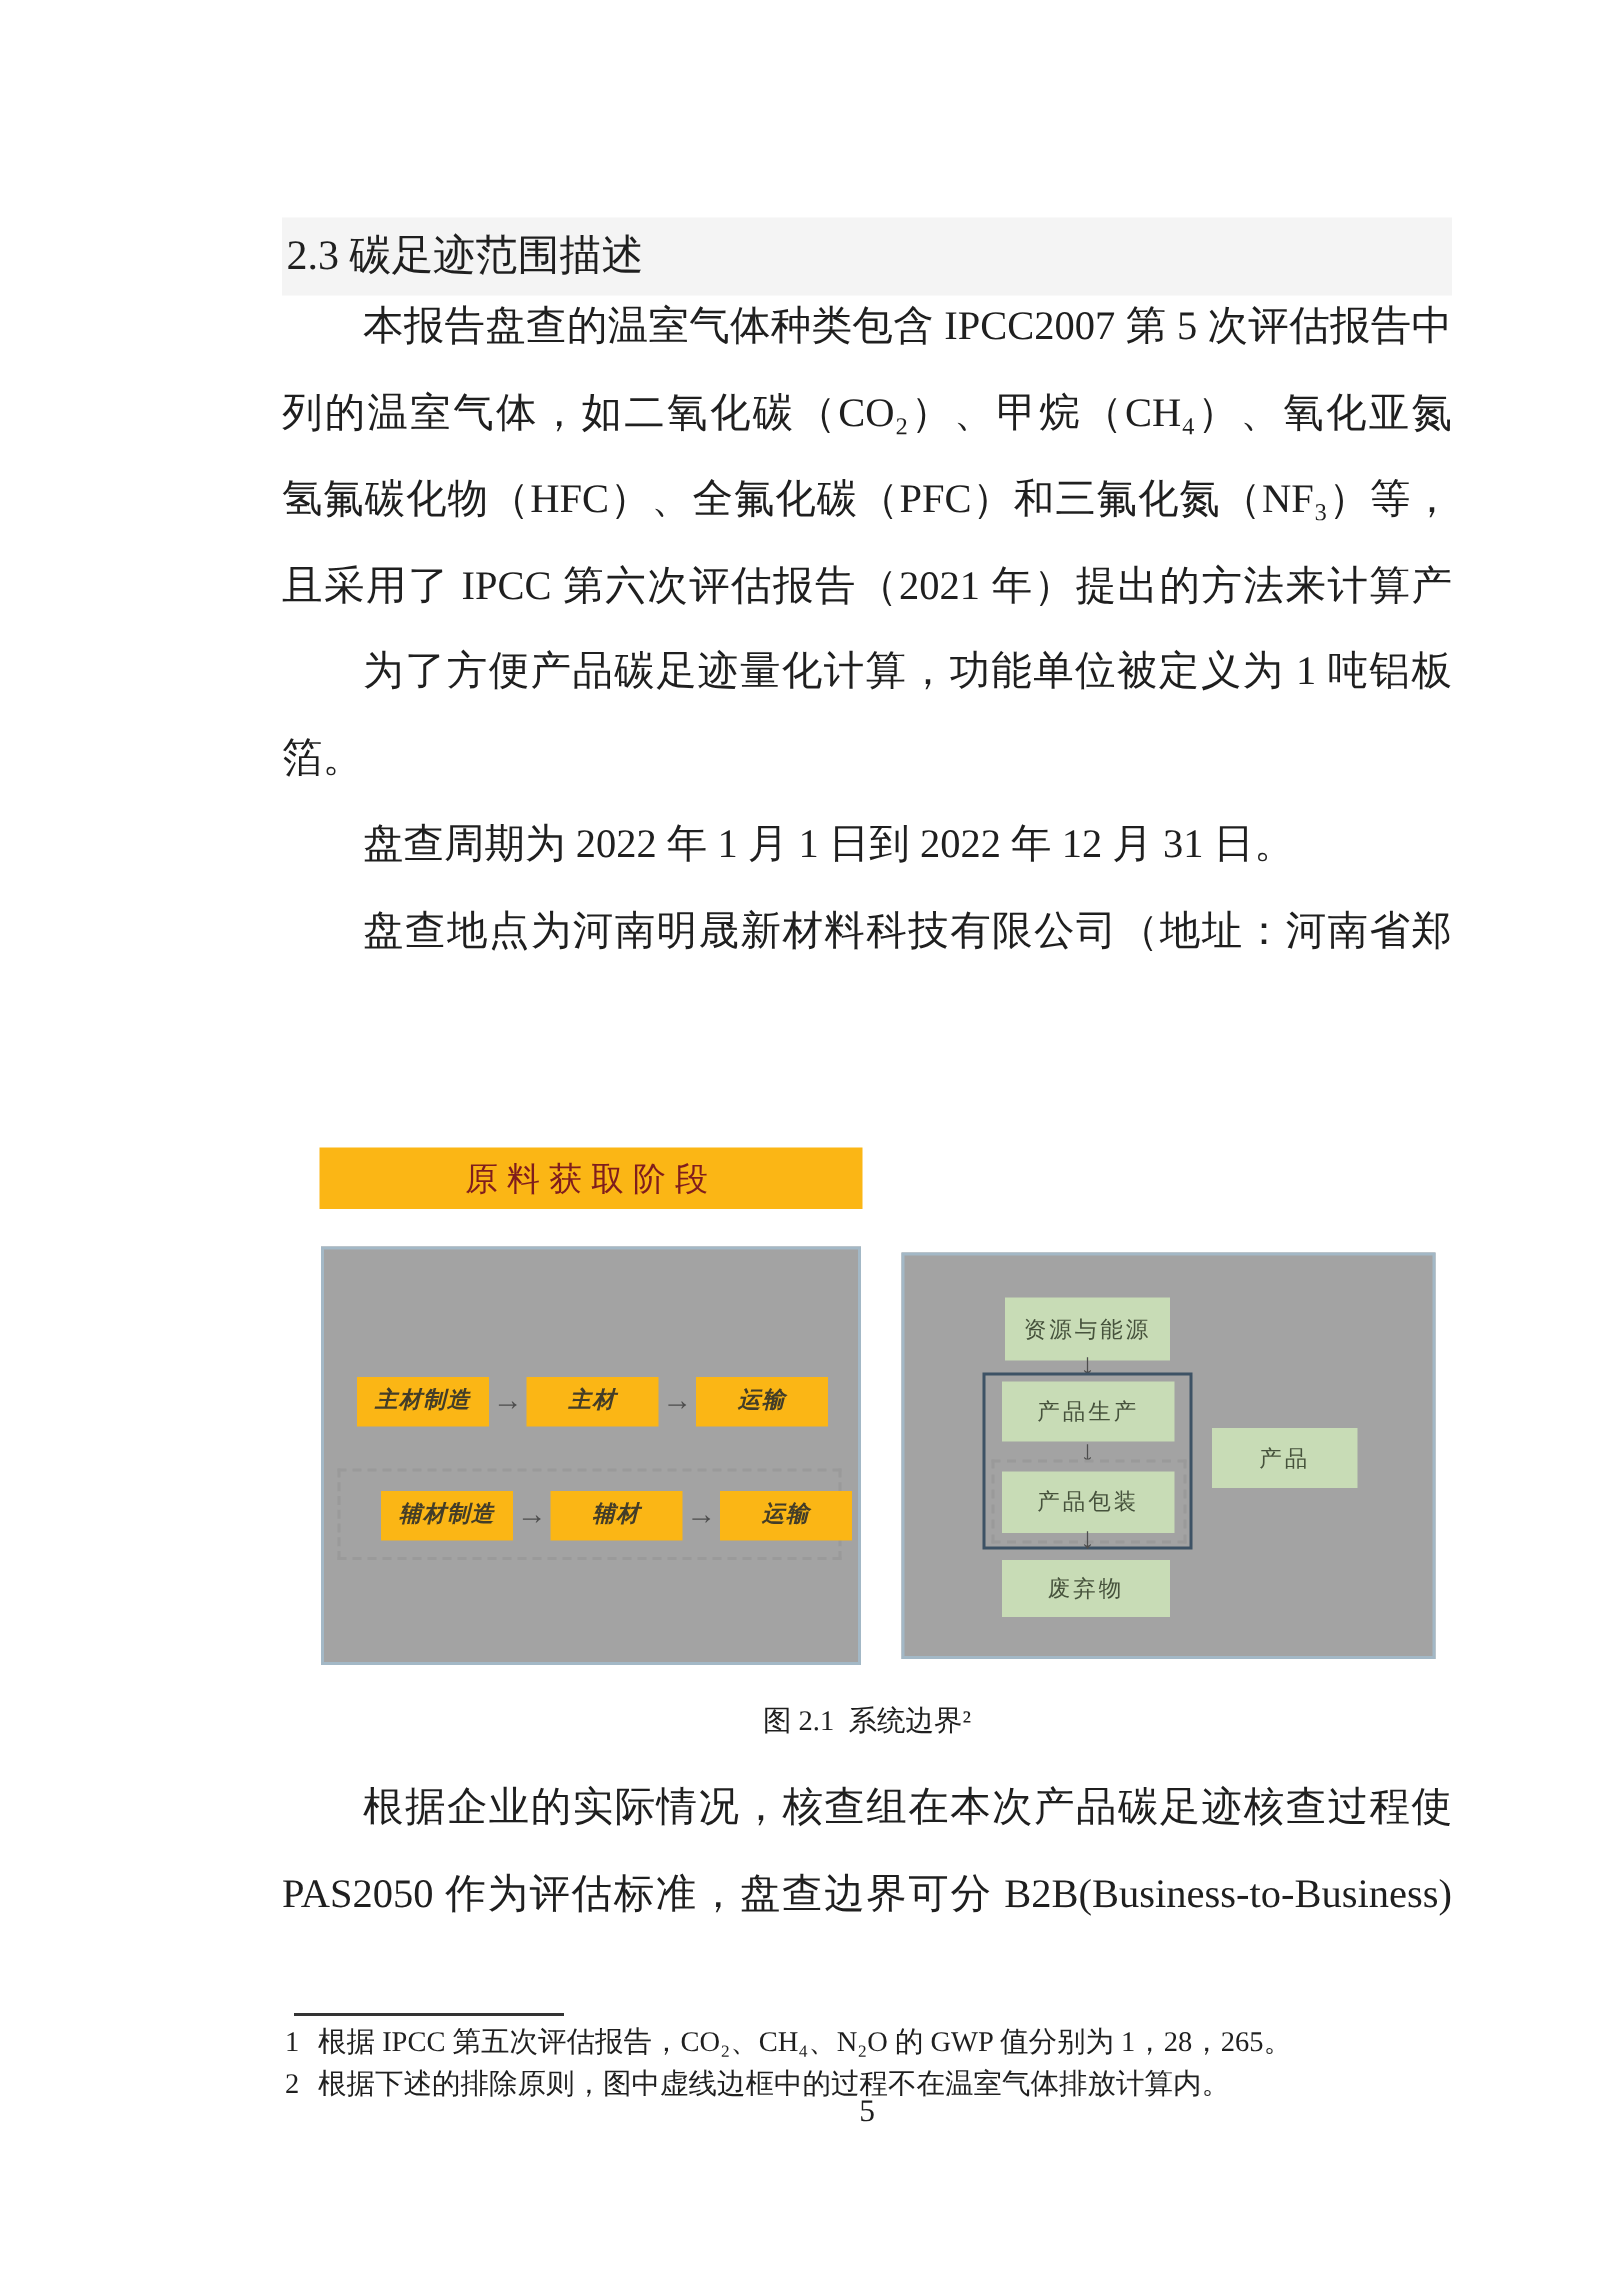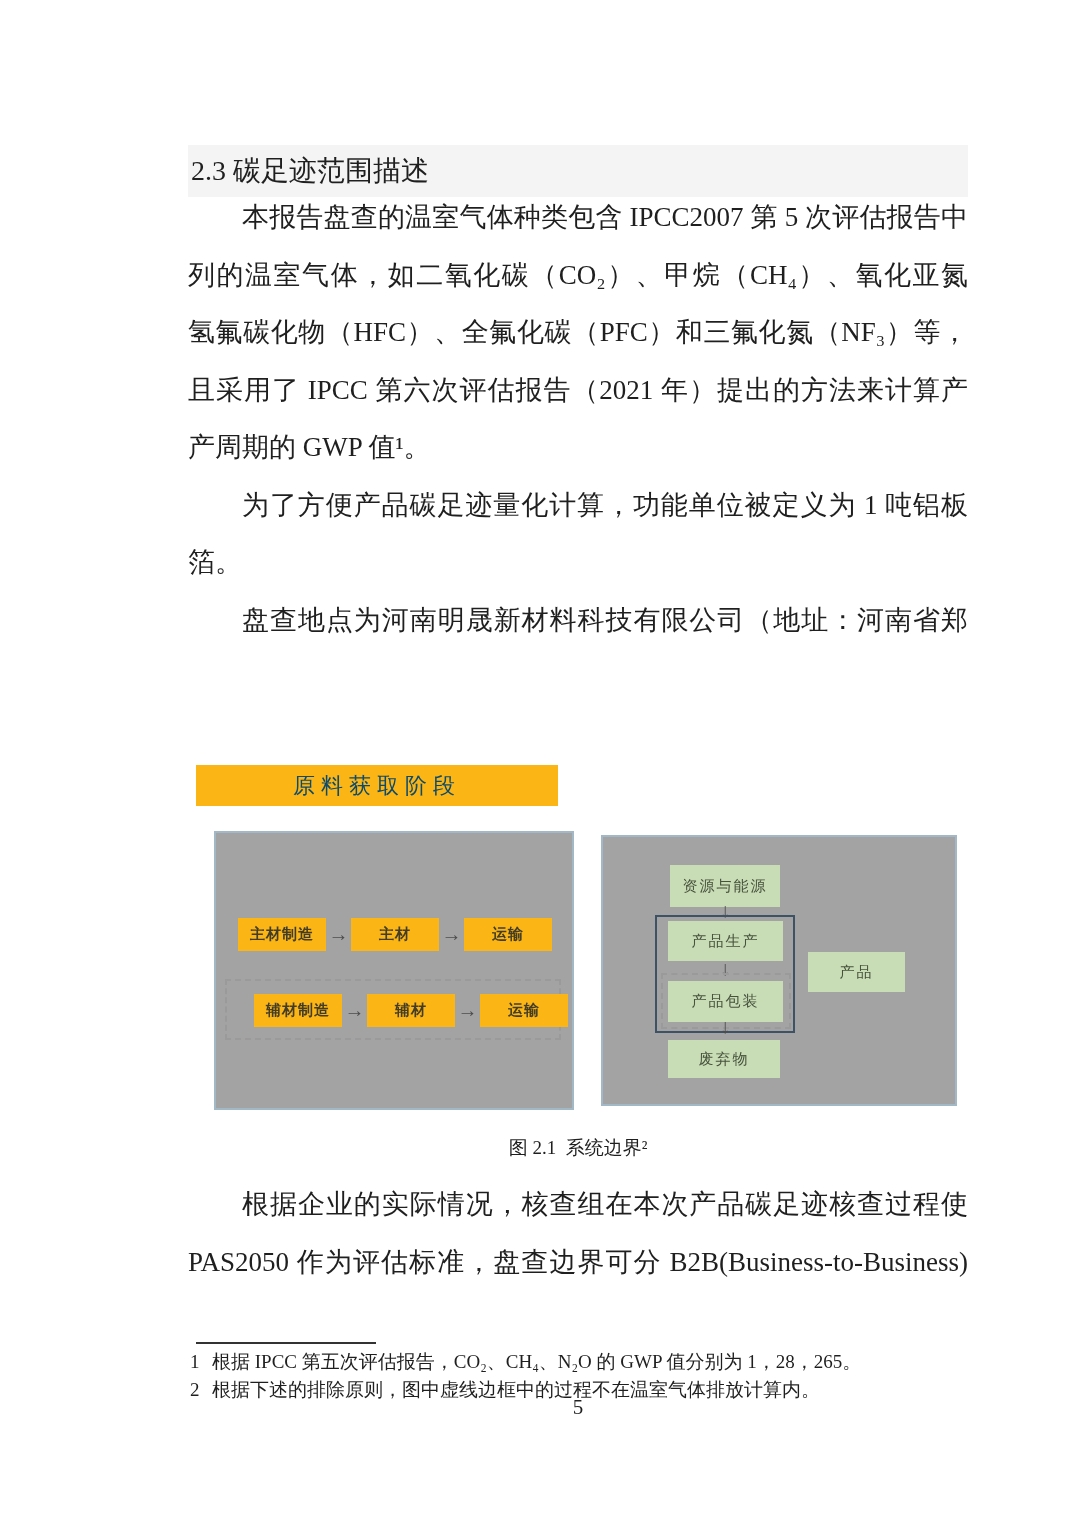--- a/index.html
+++ b/index.html
@@ -27,28 +27,28 @@
   }
   .bline.end { text-align-last:left; }
   .bline.indent { text-indent:54px; }
 
   
   .figure { position:absolute; left:140px; top:765px; width:780px; height:347px; }
   .stage-header {
     position:absolute; top:0; height:41px; line-height:41px; text-align:center;
     font-size:22px; letter-spacing:6px;
   }
-  .stage-header.raw { left:8px; width:362px; background:var(--raw-material-accent,#fbb615); color:#0c4a6e; }
+  .stage-header.raw { left:25px; width:362px; background:var(--raw-material-accent,#fbb615); color:#7f1d1d; }
   .stage-header.mfg { left:413px; width:362px; background:var(--manufacturing-accent,#c8dcb6); color:#4e593f; }
   .panel { position:absolute; border:2px solid var(--panel-border,#a3b8c6); background:#a3a3a3; box-sizing:border-box; }
   .panel.raw { left:26px; top:66px; width:360px; height:279px; }
   .panel.mfg { left:413px; top:70px; width:356px; height:271px; }
 
   
-  .flow-row { position:absolute; left:22px; width:314px; height:33px; display:flex; align-items:center; }
+  .flow-row { position:absolute; left:22px; width:314px; height:33px; display:flex; align-items:center;font-style:italic; }
   .flow-row.r1 { top:85px; }
   .flow-row.r2 { top:161px;padding-left:16px; }
   .flow-box {
     background:var(--raw-material-accent,#fbb615); color:#433d28;
     width:88px; height:33px; line-height:33px; text-align:center;
     font-size:15px; font-weight:bold; letter-spacing:1px; flex:0 0 auto;
   }
   .flow-arrow { flex:1 1 auto; text-align:center; color:#4d4d4d; font-size:20px; line-height:33px; }
   .dashdot-rect { position:absolute; border:2px dashed #9a9a9a; box-sizing:border-box; }
   .dashdot-rect.raw2 { left:9px; top:146px; width:336px; height:61px; }
@@ -95,23 +95,23 @@
 
 <div class="page">
 
   <div class="heading-bar">2.3 碳足迹范围描述</div>
 
   <div class="body-lines" id="body1">
     <div class="bline indent">本报告盘查的温室气体种类包含 IPCC2007 第 5 次评估报告中所</div>
     <div class="bline">列的温室气体，如二氧化碳（CO₂）、甲烷（CH₄）、氧化亚氮（N₂O）、</div>
     <div class="bline">氢氟碳化物（HFC）、全氟化碳（PFC）和三氟化氮（NF₃）等，并</div>
     <div class="bline">且采用了 IPCC 第六次评估报告（2021 年）提出的方法来计算产品生</div>
-    <div class="bline end">产周期的 GWP 值¹。</div>
     <div class="bline indent">为了方便产品碳足迹量化计算，功能单位被定义为 1 吨铝板带、</div>
     <div class="bline end">箔。</div>
+    <div class="bline indent end">盘查周期为 2022 年 1 月 1 日到 2022 年 12 月 31 日。</div>
     <div class="bline indent">盘查地点为河南明晟新材料科技有限公司（地址：河南省郑州高</div>
   </div>
 
   <div class="figure">
 
     <div class="stage-header raw">原料获取阶段</div>
 
     <div class="panel raw">
       <div class="flow-row r1">
         <div class="flow-box">主材制造</div>

